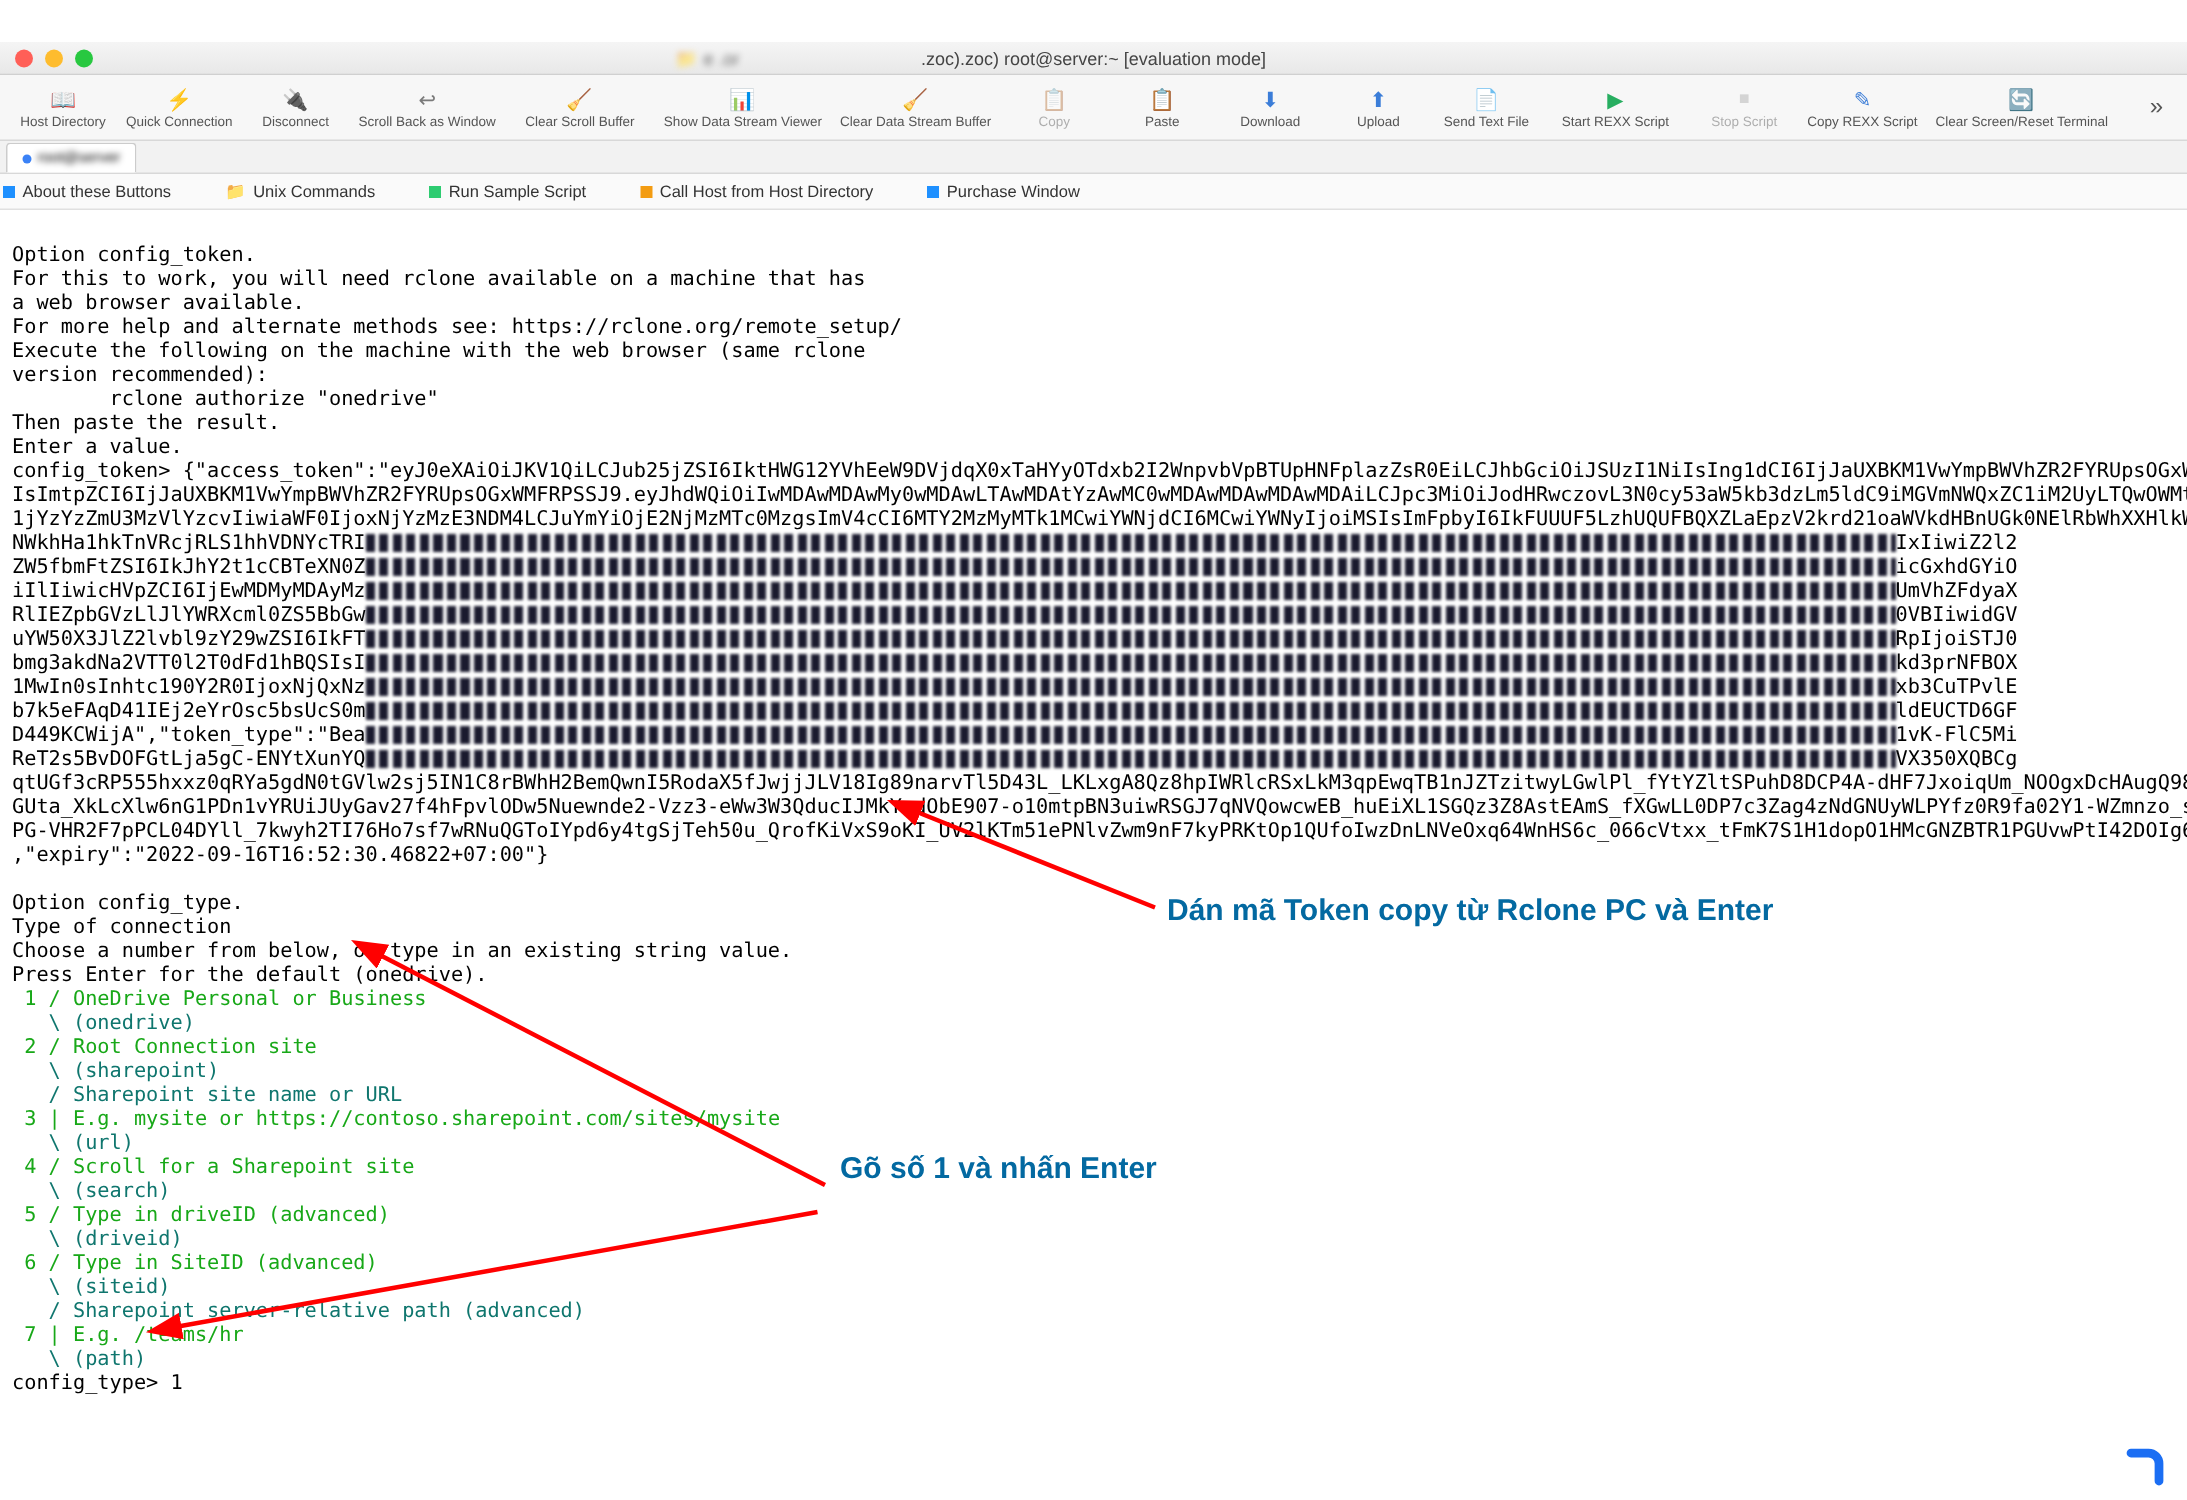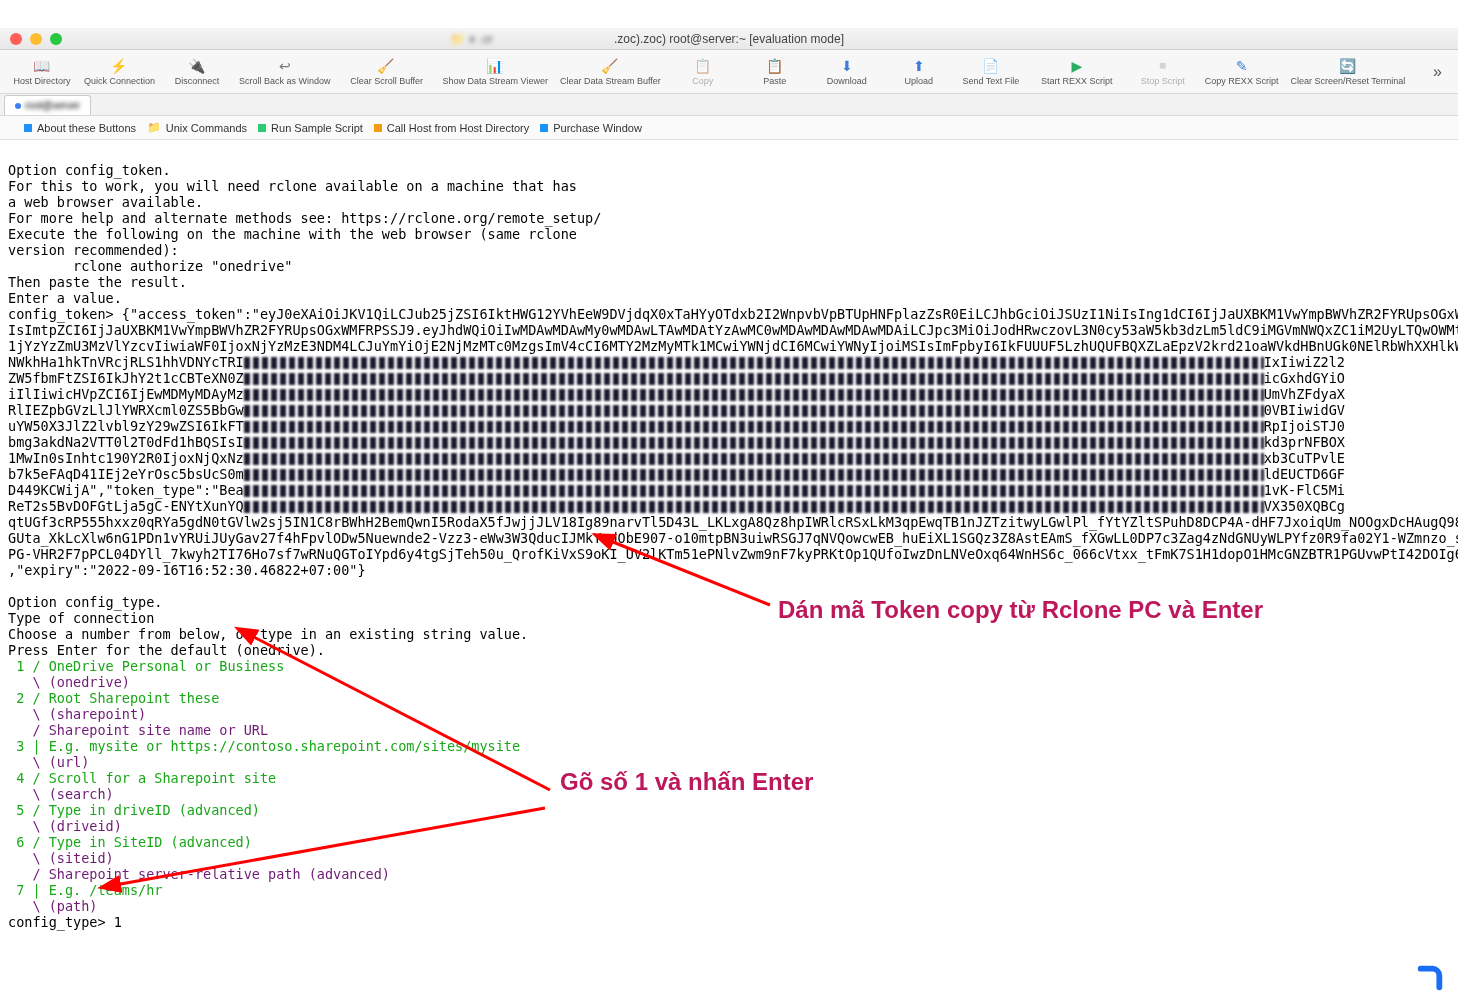--- a/index.html
+++ b/index.html
@@ -20,35 +20,35 @@
 .tb-btn.disabled{opacity:.45}
 .tb-ico { width:20px; height:16px; display:flex; align-items:center; justify-content:center; font-size:14px; }
 .tb-more { margin-left:auto; font-size:16px; color:#555; padding:0 10px; cursor:pointer; }
 
 
 .tabstrip { height:22px; background:#f2f2f2; border-bottom:1px solid #d8d8d8; display:flex; align-items:flex-end; padding-left:4px; }
 .tab { height:20px; padding:2px 10px; background:#fff; border:1px solid #ccc; border-bottom:none; border-radius:3px 3px 0 0; font-size:10px; display:flex; align-items:center; gap:4px; filter:blur(0.5px); }
 .tab .dot{width:6px;height:6px;border-radius:50%;background:#3b82f6}
 
 
-.btnbar { height:24px; background:#fafafa; border-bottom:1px solid #e0e0e0; display:flex; align-items:center; gap:11px; padding-left:24px; font-size:11px; color:#333; }
+.btnbar { height:24px; background:#fafafa; border-bottom:1px solid #e0e0e0; display:flex; align-items:center; gap:36px; padding-left:2px; font-size:11px; color:#333; }
 .bb-item { display:flex; align-items:center; gap:5px; cursor:pointer; }
 .sq{width:8px;height:8px;display:inline-block}
 .sq.blue{background:#1e90ff}.sq.grn{background:#2ecc71}.sq.org{background:#f39c12}
 
 
 .term { font-family:"Menlo","Monaco",monospace; font-size:13.5px; line-height:16px; padding:6px 8px; white-space:pre; color:#000; position:relative; }
 .term .g{color:#18a818}
-.term .r{color:#701a75}
+.term .r{color:#0f766e}
 
 
 .obs{display:inline-block;height:12px;background:repeating-linear-gradient(90deg,#1a1a2e 0 6px,transparent 6px 9px);filter:blur(1px);vertical-align:middle}
 
 
-.anno{position:absolute;color:#be185d;font-family:"Arial",sans-serif;font-size:24px;font-weight:600;pointer-events:none;z-index:10}
+.anno{position:absolute;color:#0369a1;font-family:"Arial",sans-serif;font-size:20px;font-weight:600;pointer-events:none;z-index:10}
 svg.arrows{position:absolute;top:0;left:0;pointer-events:none;z-index:9}
 
 
 .cornerlogo{position:absolute;right:14px;bottom:8px;width:28px;height:28px}
 </style>
 </head>
 <body>
 
 <div class="titlebar">
   <div class="traffic">
@@ -182,21 +182,21 @@
 <span>GUta_XkLcXlw6nG1PDn1vYRUiJUyGav27f4hFpvlODw5Nuewnde2-Vzz3-eWw3W3QducIJMkYrdObE907-o10mtpBN3uiwRSGJ7qNVQowcwEB_huEiXL1SGQz3Z8AstEAmS_fXGwLL0DP7c3Zag4zNdGNUyWLPYfz0R9fa02Y1-WZmnzo_sb5HmZE</span>
 <span>PG-VHR2F7pPCL04DYll_7kwyh2TI76Ho7sf7wRNuQGToIYpd6y4tgSjTeh50u_QrofKiVxS9oKI_UV2lKTm51ePNlvZwm9nF7kyPRKtOp1QUfoIwzDnLNVeOxq64WnHS6c_066cVtxx_tFmK7S1H1dopO1HMcGNZBTR1PGUvwPtI42DOIg6VQ8Q"</span>
 <span>,"expiry":"2022-09-16T16:52:30.46822+07:00"}</span>
 
 <span>Option config_type.</span>
 <span>Type of connection</span>
 <span>Choose a number from below, or type in an existing string value.</span>
 <span>Press Enter for the default (onedrive).</span>
 <span class="g"> 1 </span><span class="g">/ </span><span class="g">OneDrive Personal or Business</span>
 <span class="r">   \ (onedrive)</span>
-<span class="g"> 2 </span><span class="g">/ Root Sharepoint these</span>
+<span class="g"> 2 </span><span class="g">/ Root Connection site</span>
 <span class="r">   \ (sharepoint)</span>
 <span class="r">   / Sharepoint site name or URL</span>
 <span class="g"> 3 </span><span class="g">| E.g. mysite or https://contoso.sharepoint.com/sites/mysite</span>
 <span class="r">   \ (url)</span>
 <span class="g"> 4 </span><span class="g">/ Scroll for a Sharepoint site</span>
 <span class="r">   \ (search)</span>
 <span class="g"> 5 </span><span class="g">/ Type in driveID (advanced)</span>
 <span class="r">   \ (driveid)</span>
 <span class="g"> 6 </span><span class="g">/ Type in SiteID (advanced)</span>
 <span class="r">   \ (siteid)</span>

